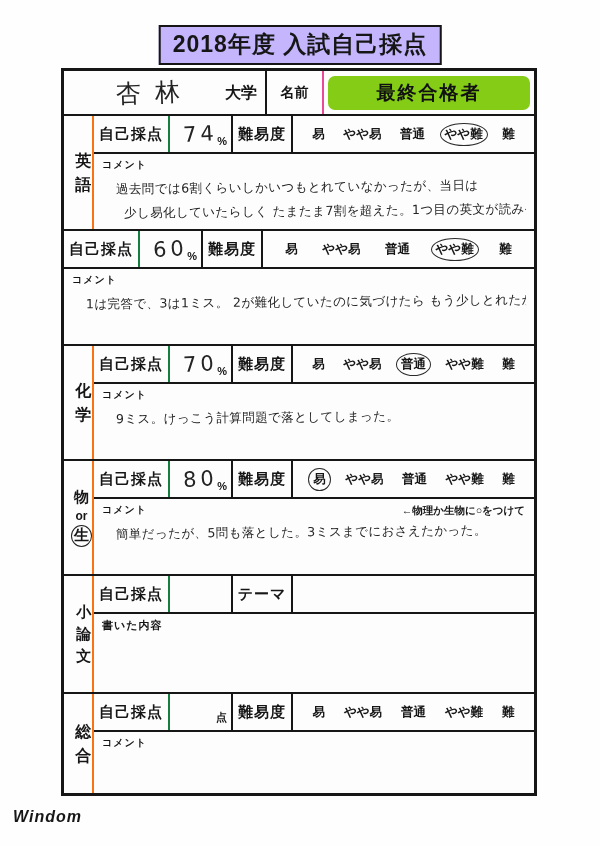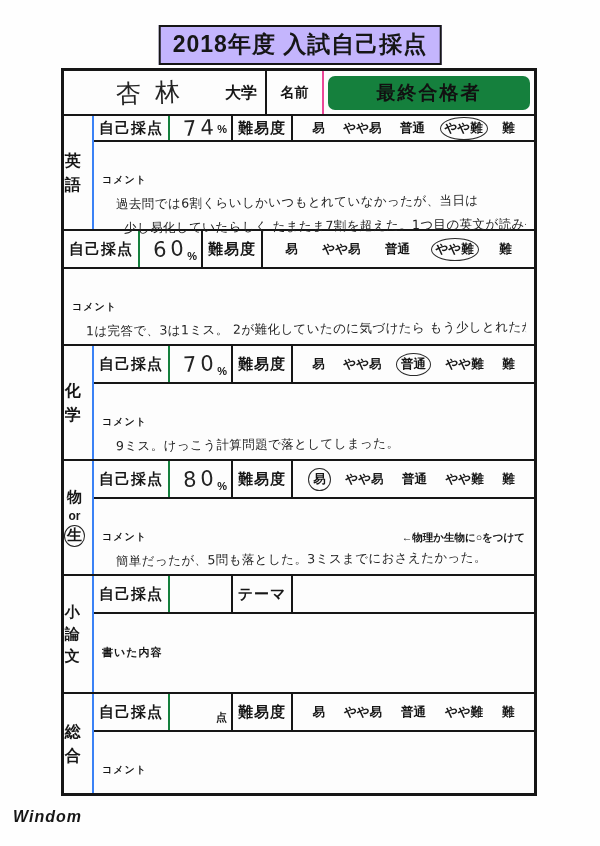--- a/index.html
+++ b/index.html
@@ -24,29 +24,29 @@
     border:3px solid #161616; background:#fdfdfd;
   }
   .header-row { display:flex; height:45px; border-bottom:2px solid #161616; }
   .uni-cell { flex:0 0 203px; border-right:2px solid #161616; position:relative;
     display:flex; align-items:center; justify-content:center; }
   .uni-label { position:absolute; right:8px; top:12px; font-size:16px; font-weight:600; }
   .name-cell { flex:0 0 57px; border-right:2px solid #ec4899;
     display:flex; align-items:center; justify-content:center; font-size:14px; font-weight:600; }
   .result-cell { flex:1; display:flex; align-items:center; justify-content:center; padding:4px; }
   .result-badge {
-    background:#15803d; border-radius:7px; width:100%; height:34px;
+    background:#84cc16; border-radius:7px; width:100%; height:34px;
     display:flex; align-items:center; justify-content:center;
     font-size:19px; font-weight:700; letter-spacing:2px; color:#111;text-align:center;
   }
 
   .subject-row { display:flex; border-bottom:2px solid #161616; }
   .subject-row:last-child { border-bottom:none; }
-  .subject-cell { flex:0 0 30px; border-right:2px solid #3b82f6;
-    display:flex; align-items:center; justify-content:flex-start; text-align:center; }
+  .subject-cell { flex:0 0 30px; border-right:2px solid #f97316;
+    display:flex; align-items:center; justify-content:flex-end; text-align:center; }
   .vert { width:1.1em; word-break:break-all; line-height:1.45;
     font-size:16px; font-weight:700; display:inline-block; }
   .subject-stack { display:flex; flex-direction:column; align-items:center; gap:2px;
     font-weight:700; font-size:15px; }
   .subject-or { font-size:12px; font-weight:700; }
   .circled-subject { border:1.7px solid #222; border-radius:50%; padding:0 2px 1px; }
 
   .row-content { flex:1; display:flex; flex-direction:column; min-width:0; }
   .score-line { height:38px; border-bottom:2px solid #161616; display:flex; }
   .label-cell { flex:0 0 76px; border-right:2px solid #15803d;
@@ -56,21 +56,21 @@
     display:flex; align-items:center; justify-content:center; }
   .unit { position:absolute; right:4px; bottom:5px; font-size:11px; font-weight:600; }
   .diff-cell { flex:0 0 60px; border-right:2px solid #161616;
     display:flex; align-items:center; justify-content:center;
     font-size:15px; font-weight:600; letter-spacing:1px; }
   .options { flex:1; display:flex; align-items:center; justify-content:space-around;
     font-size:12.5px; font-weight:600; padding:0 10px; }
   .diff-opt { padding:2px 4px; white-space:nowrap; }
   .circled { border:1.7px solid #2b2b2b; border-radius:50%; }
 
-  .comment-area { flex:1; position:relative; padding:4px 8px;margin-top:27px; }
+  .comment-area { flex:1; position:relative; padding:4px 8px; }
   .comment-label { font-size:10px; font-weight:600; letter-spacing:1px; }
   .note { position:absolute; top:5px; right:9px; font-size:10.5px; font-weight:600; }
 
   .hand { font-family:"DejaVu Sans",sans-serif; color:#242424; }
   .uni-name { font-size:25px; letter-spacing:14px; transform:rotate(-2deg);
     margin-right:20px; font-weight:400; }
   .score-value { font-size:21px; letter-spacing:4px; transform:rotate(-3deg); }
   .comment-line { font-size:12.5px; margin:7px 0 0 14px; letter-spacing:0.4px;
     transform:rotate(-0.6deg); white-space:nowrap; overflow:hidden; }
   .comment-line.indent { margin-left:22px; }

